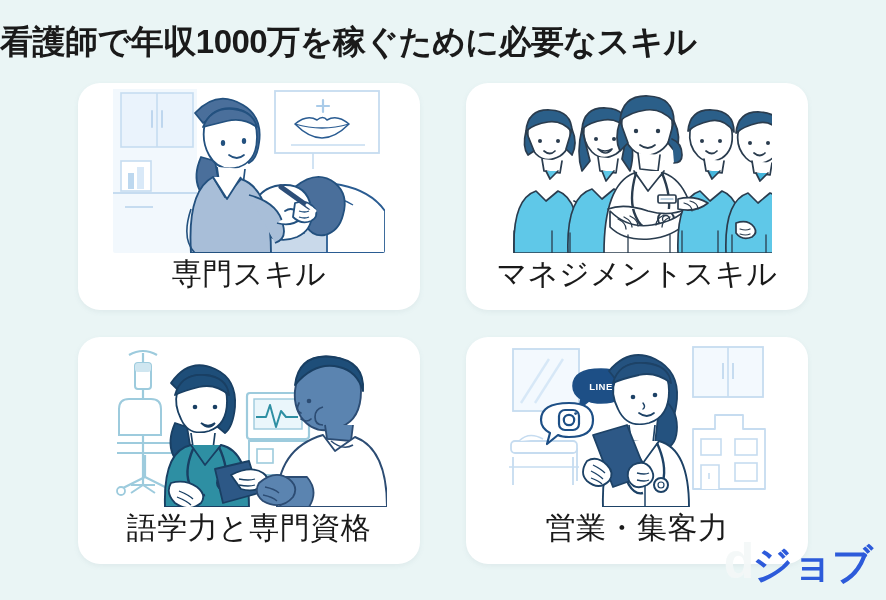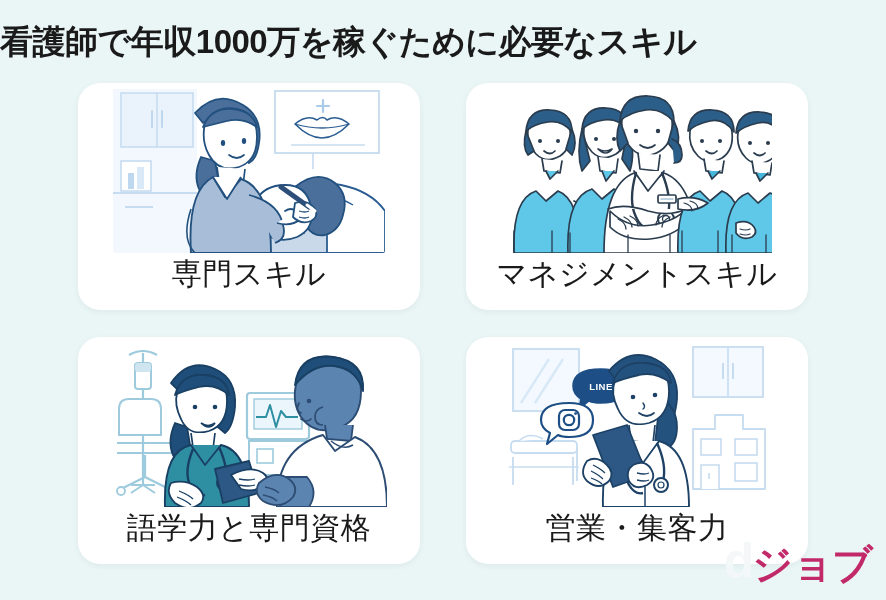--- a/index.html
+++ b/index.html
@@ -95,21 +95,21 @@
     font-size: 50px;
     font-weight: 700;
     line-height: 1;
     color: #f4f8f8;
     letter-spacing: -2px;
   }
   .logo-kana {
     font-size: 40px;
     font-weight: 700;
     line-height: 1;
-    color: #be185d;
+    color: #1d4ed8;
     letter-spacing: -1px;
   }
 </style>
 </head>
 <body>
 
 <div class="page">
 
   <div class="title">看護師で年収1000万を稼ぐために必要なスキル</div>
 

